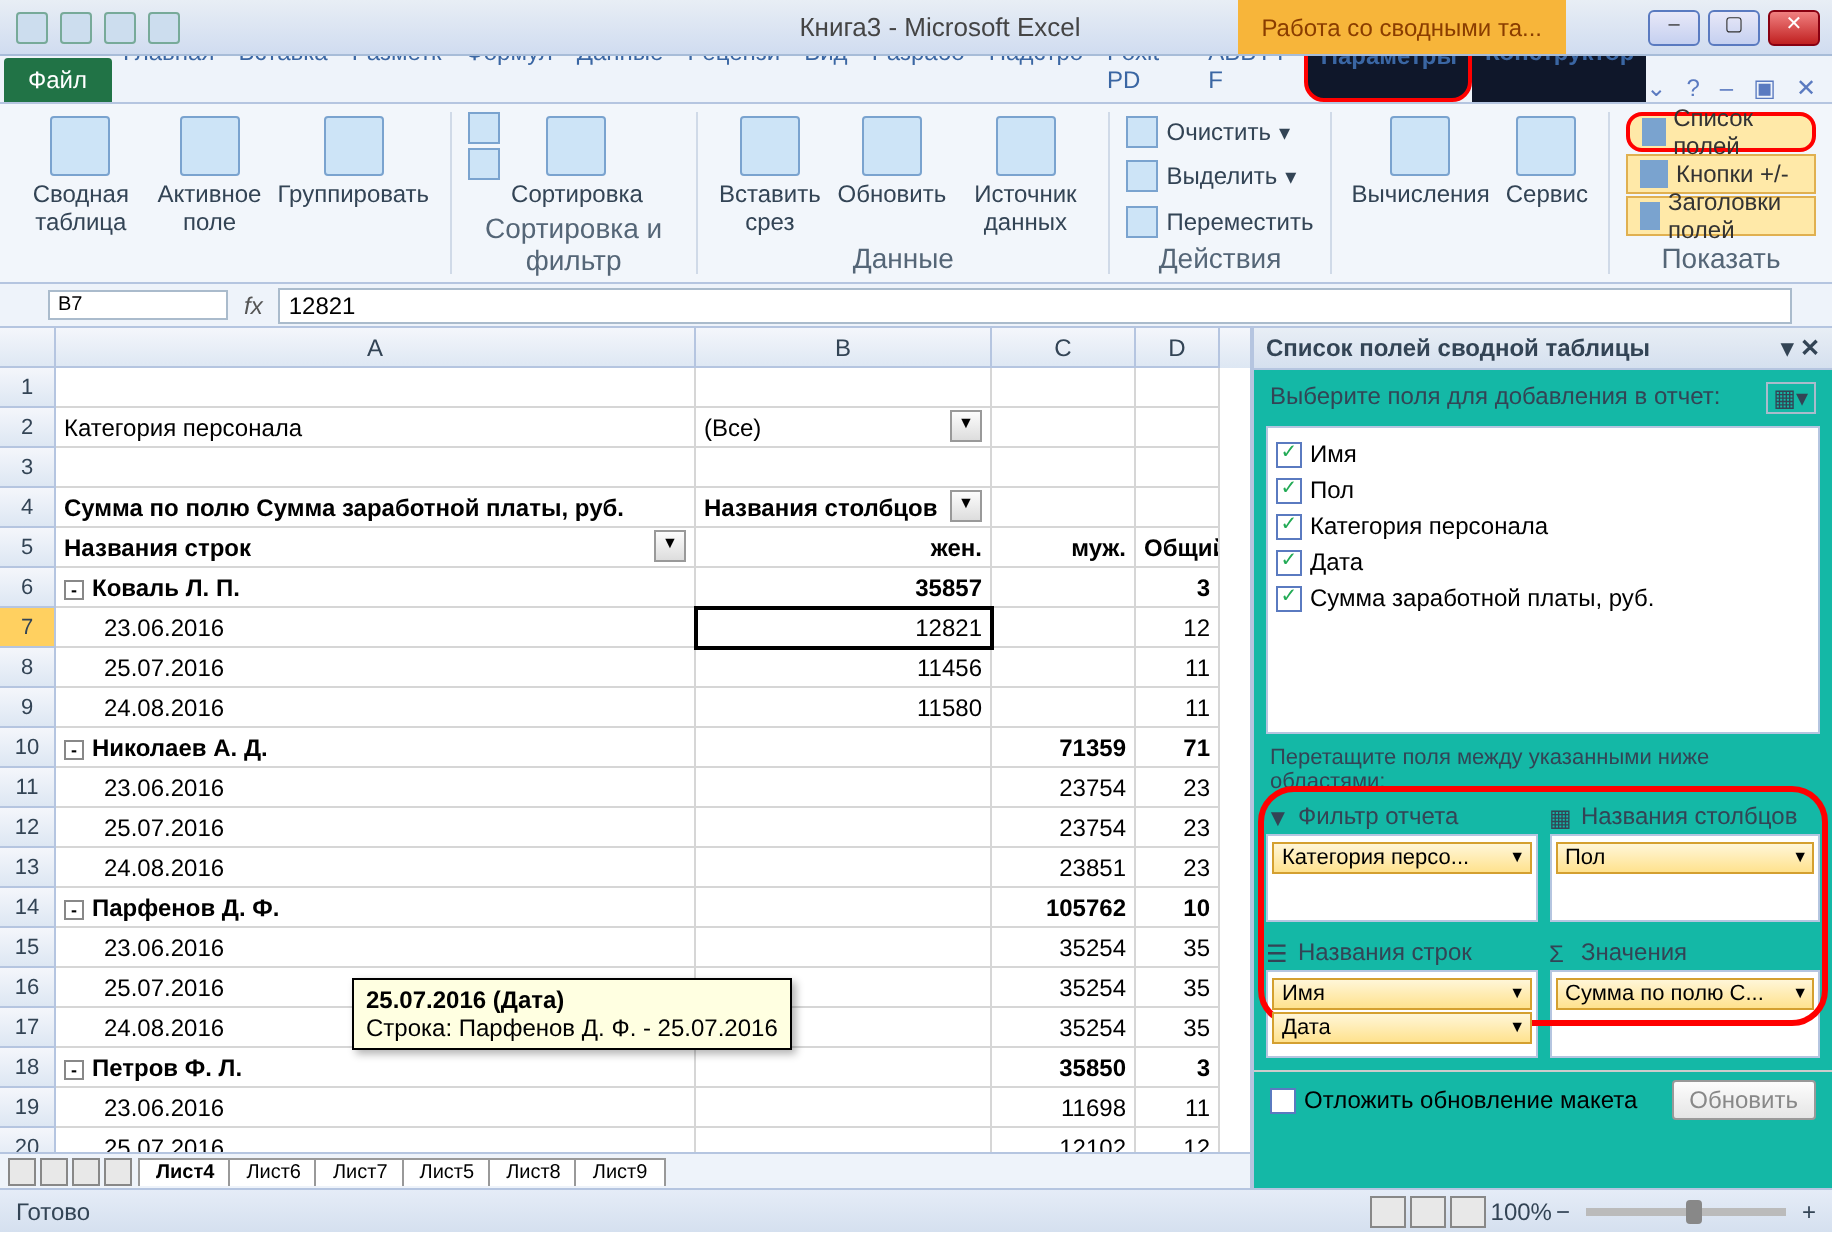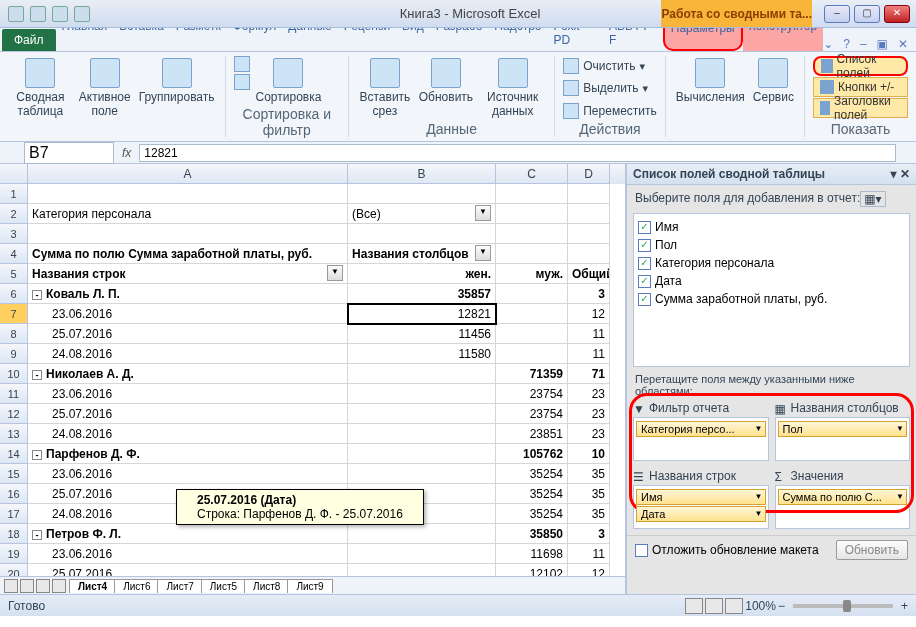--- a/index.html
+++ b/index.html
@@ -2,48 +2,48 @@
 <html><head>
 <meta charset="utf-8">
 <style>
 * { box-sizing: border-box; margin: 0; padding: 0; font-family: Tahoma, sans-serif; font-size: 12px; }
 body { background: #fff; width: 916px; height: 627px; overflow: hidden; position: relative; }
 
 .titlebar { height: 28px; background: linear-gradient(#e8eef5,#d0dcf0); display: flex; align-items: center; border-bottom: 1px solid #a7bcd8; position: relative; }
 .qat { display: flex; gap: 6px; padding: 0 8px; align-items: center; }
 .qat-icon { width: 16px; height: 16px; display: inline-block; border: 1px solid #7a9; border-radius: 2px; background: #cde; }
 .title { position: absolute; left: 50%; transform: translateX(-50%); font-size: 13px; color: #444; margin-left: 12px; }
-.ctx-tab { position: absolute; right: 104px; height: 100%; background: #f7b53a; color: #8a3d00; padding: 0 0; line-height: 28px; font-weight: bold; }
+.ctx-tab { position: absolute; right: 133px; height: 100%; background: #f7b53a; color: #8a3d00; padding: 0 12px; line-height: 28px; font-weight: normal; }
 .win-btns { position: absolute; right: 6px; display: flex; gap: 4px; }
 .win-btn { width: 26px; height: 18px; background: linear-gradient(#e8e8f8,#c5d0f0); border: 1px solid #5a7ac0; border-radius: 3px; text-align: center; line-height: 14px; font-size: 10px; color: #333; }
 .win-close { background: linear-gradient(#f08080,#c02020); color: #fff; border-color: #801; }
 
 .tabs { height: 24px; background: #eef3fa; border-bottom: 1px solid #b5c5e0; display: flex; align-items: flex-end; }
 .file-tab { background: #217346; color: #fff; padding: 4px 12px; border-radius: 2px 2px 0 0; margin-left: 2px; }
 .tab { padding: 4px 6px; color: #3a66a3; cursor: pointer; }
-.tab.ctx { background: #fca5a5; }
+.tab.ctx { background: #0f172a; font-weight: bold; }
 .tab.ctx.sel { border: 2px solid red; border-radius: 10px; }
 .mini-ctrl { margin-left: auto; display: flex; gap: 10px; padding-right: 8px; color: #5a7ac0; }
 
 .ribbon { height: 90px; background: #f2f6fb; border-bottom: 1px solid #b5c5e0; display: flex; padding: 4px 0; }
 .rib-group { border-right: 1px solid #d0dae8; padding: 0 8px; display: flex; flex-direction: column; justify-content: space-between; }
 .rib-items { display: flex; gap: 4px; align-items: flex-start; height: 72px; }
 .rib-btn { display: flex; flex-direction: column; align-items: center; gap: 2px; color: #345; font-size: 11px; padding: 2px; text-align: center; }
 .rib-btn .big-ic { width: 30px; height: 30px; background: #cde4f7; border: 1px solid #7aa3cf; border-radius: 2px; }
 .rib-mini { display: flex; flex-direction: column; gap: 2px; }
 .rib-mini-row { display: flex; align-items: center; gap: 4px; font-size: 11px; color: #345; }
 .sm-ic { width: 16px; height: 16px; background: #cde4f7; border: 1px solid #7aa3cf; display: inline-block; }
 .rib-label { text-align: center; font-size: 14px; color: #567; }
 .show-btns { display: flex; flex-direction: column; gap: 1px; }
 .show-btn { background: #ffe9a8; border: 1px solid #e0b050; padding: 1px 6px; font-size: 11px; color: #333; display: flex; align-items: center; gap: 4px; height: 20px; }
 .show-btn.hl { border: 2px solid red; border-radius: 8px; position: relative; z-index: 5; }
 .show-btn .ic { width: 14px; height: 14px; background: #7aa3cf; display: inline-block; }
 
 .name-box-row { height: 22px; display: flex; align-items: center; border-bottom: 1px solid #b5c5e0; background: #eef3fa; }
-.name-box { width: 90px; margin-left: 24px; background: #fff; border: 1px solid #abc; padding: 1px 4px; font-size: 16px; }
+.name-box { width: 90px; margin-left: 24px; background: #fff; border: 1px solid #abc; padding: 1px 4px; font-size: 10px; }
 .fx-lab { padding: 0 8px; font-style: italic; color: #555; }
 .fx-bar { flex: 1; background: #fff; border: 1px solid #abc; padding: 1px 4px; margin-right: 20px; }
 
 .body-area { display: flex; height: 430px; }
 
 .grid-area { flex: 1; display: flex; flex-direction: column; border-right: 1px solid #b5c5e0; position: relative; }
 .col-hdrs { display: flex; height: 20px; background: linear-gradient(#f4f6fb,#dde7f3); }
 .row-hdr-spacer { width: 28px; border-right: 1px solid #b5c5e0; border-bottom: 1px solid #b5c5e0; }
 .col-hdr { border-right: 1px solid #b5c5e0; border-bottom: 1px solid #b5c5e0; text-align: center; line-height: 20px; color: #345; }
 .colA { width: 320px; } .colB { width: 148px; } .colC { width: 72px; } .colD { width: 42px; }
@@ -52,32 +52,32 @@
 .row { display: flex; height: 20px; }
 .row-hdr { width: 28px; background: linear-gradient(#f4f6fb,#dde7f3); border-right: 1px solid #b5c5e0; border-bottom: 1px solid #b5c5e0; text-align: center; line-height: 20px; color: #345; font-size: 11px; }
 .cell { border-right: 1px solid #d6d6d6; border-bottom: 1px solid #d6d6d6; padding: 0 4px; line-height: 20px; white-space: nowrap; overflow: hidden; font-size: 13px; }
 .cell.bold { font-weight: bold; }
 .cell.right { text-align: right; }
 .cell.active { outline: 2px solid #000; outline-offset: -1px; background: #fff; position: relative; z-index: 3; }
 .row.selrow .row-hdr { background: #ffd060; }
 .dd-btn { float: right; width: 16px; height: 16px; border: 1px solid #999; background: linear-gradient(#fcfcfc,#ddd); margin-top: 1px; text-align: center; line-height: 12px; font-size: 8px; }
 .expander { display: inline-block; width: 10px; height: 10px; border: 1px solid #888; text-align: center; line-height: 8px; font-size: 9px; margin-right: 4px; }
 
-.tooltip { position: absolute; left: 176px; top: 325px; background: #ffffe1; border: 1px solid #000; padding: 3px 20px; box-shadow: 2px 2px 4px rgba(0,0,0,.3); z-index: 10; font-size: 11px; }
+.tooltip { position: absolute; left: 176px; top: 325px; background: #ffffe1; border: 1px solid #000; padding: 3px 6px; box-shadow: 2px 2px 4px rgba(0,0,0,.3); z-index: 10; font-size: 11px; }
 .tooltip b { font-weight: bold; }
 .scroll-h { position: absolute; bottom: 0; left: 0; right: 0; height: 18px; background: #eef3fa; border-top: 1px solid #b5c5e0; display: flex; align-items: center; }
 .sheet-tab { background: #fff; border: 1px solid #999; border-bottom: none; padding: 1px 8px; margin: 0 -1px; font-size: 10px; }
 .sheet-tab.active { background: #fff; font-weight: bold; }
 .nav-arrows { display: flex; padding: 0 4px; gap: 2px; }
 .nav-arr { width: 14px; height: 14px; border: 1px solid #888; background: #e8e8e8; }
 
-.field-pane { width: 290px; background: #e5e5e5; border-left: 1px solid #b5c5e0; display: flex; flex-direction: column; }
+.field-pane { width: 290px; background: #14b8a6; border-left: 1px solid #b5c5e0; display: flex; flex-direction: column; }
 .fp-title { background: linear-gradient(#e8eef5,#d5e0ef); border-bottom: 1px solid #b5c5e0; padding: 3px 6px; font-weight: bold; color: #345; display: flex; justify-content: space-between; }
 .fp-close { color: #345; cursor: pointer; }
-.fp-sub { padding: 6px 8px; font-size: 11px; color: #345; display: flex; }
+.fp-sub { padding: 6px 8px; font-size: 11px; color: #345; display: flex; justify-content: space-between; }
 .fld-list { background: #fff; border: 1px solid #b5c5e0; margin: 0 6px; height: 154px; padding: 4px; }
 .fld-item { display: flex; align-items: center; gap: 4px; padding: 2px 0; }
 .chk { width: 13px; height: 13px; border: 1px solid #5a7ac0; background: #fff; text-align: center; line-height: 10px; font-size: 10px; color: #2a5; }
 .drag-hint { font-size: 11px; color: #345; padding: 6px 8px 2px; }
 .areas { display: grid; grid-template-columns: 1fr 1fr; gap: 6px; margin: 0 6px 6px; position: relative; }
 .areas-border { position: absolute; inset: -6px -4px 16px -4px; border: 3px solid red; border-radius: 18px; pointer-events: none; }
 .area-box { }
 .area-label { font-size: 11px; color: #345; padding: 2px 0; display: flex; align-items: center; gap: 4px; }
 .area-ic { width: 12px; height: 12px; display: inline-block; }
 .area-list { background: #fff; border: 1px solid #b5c5e0; min-height: 44px; padding: 2px; }

